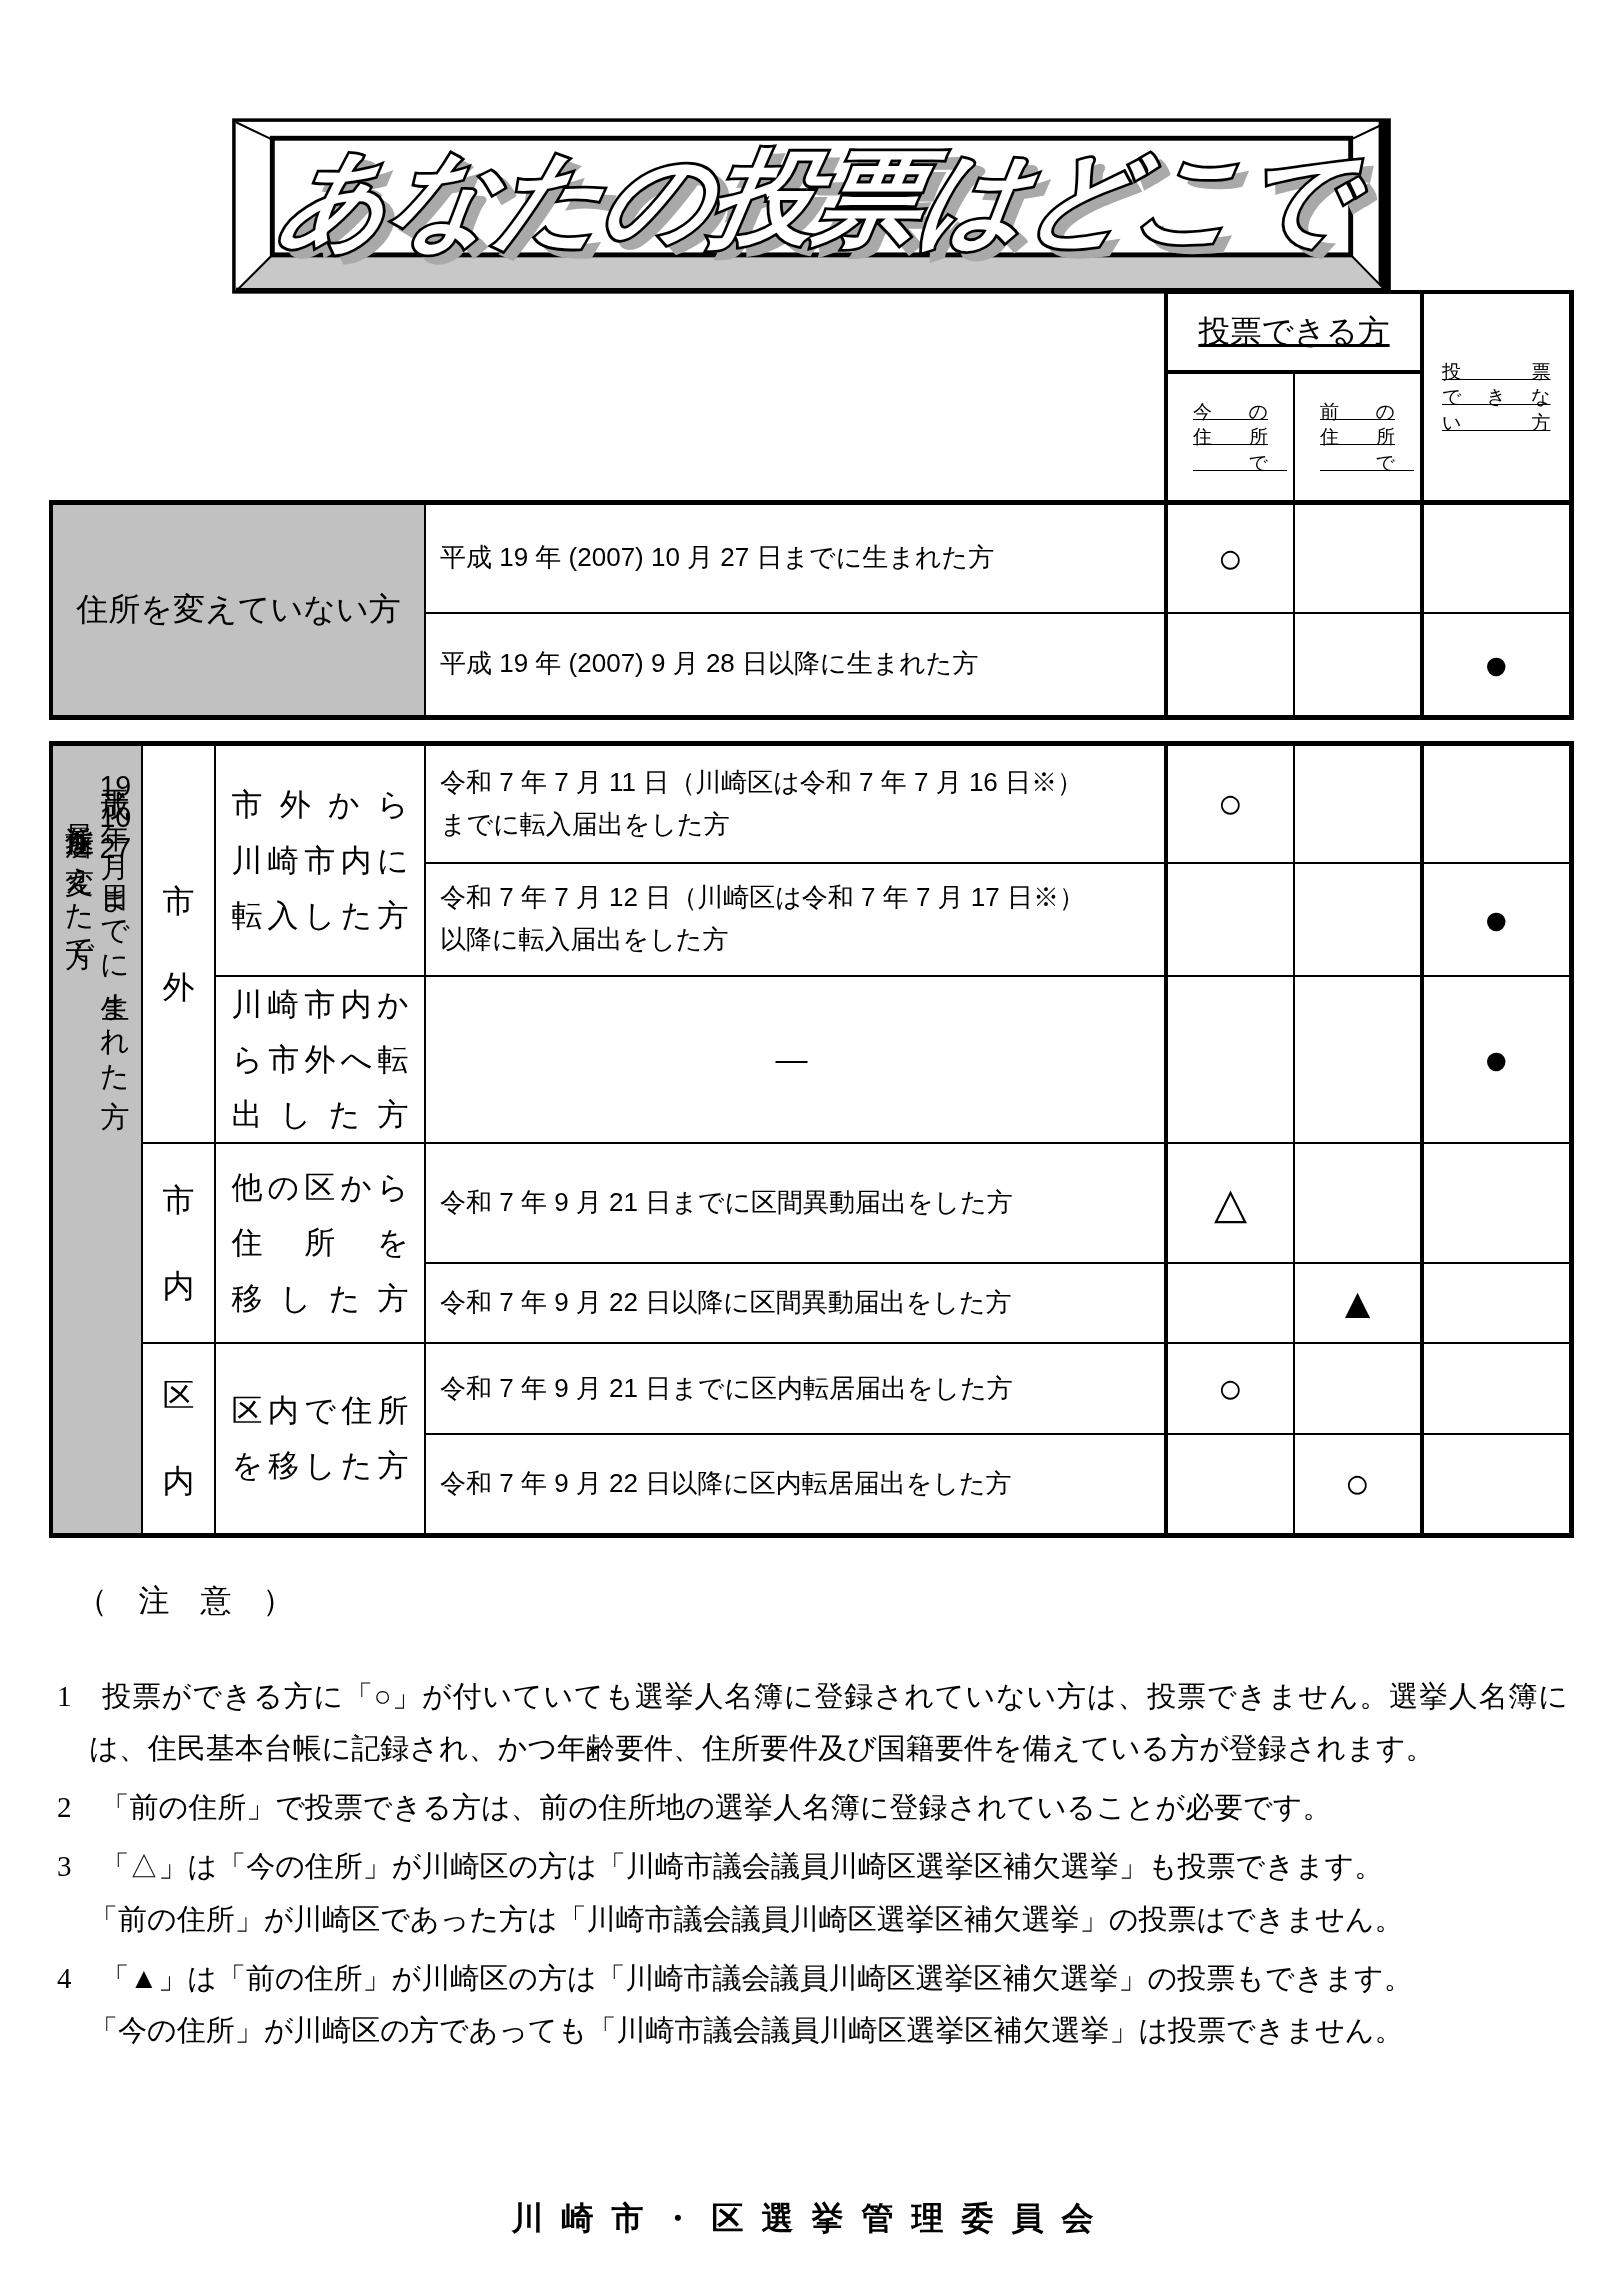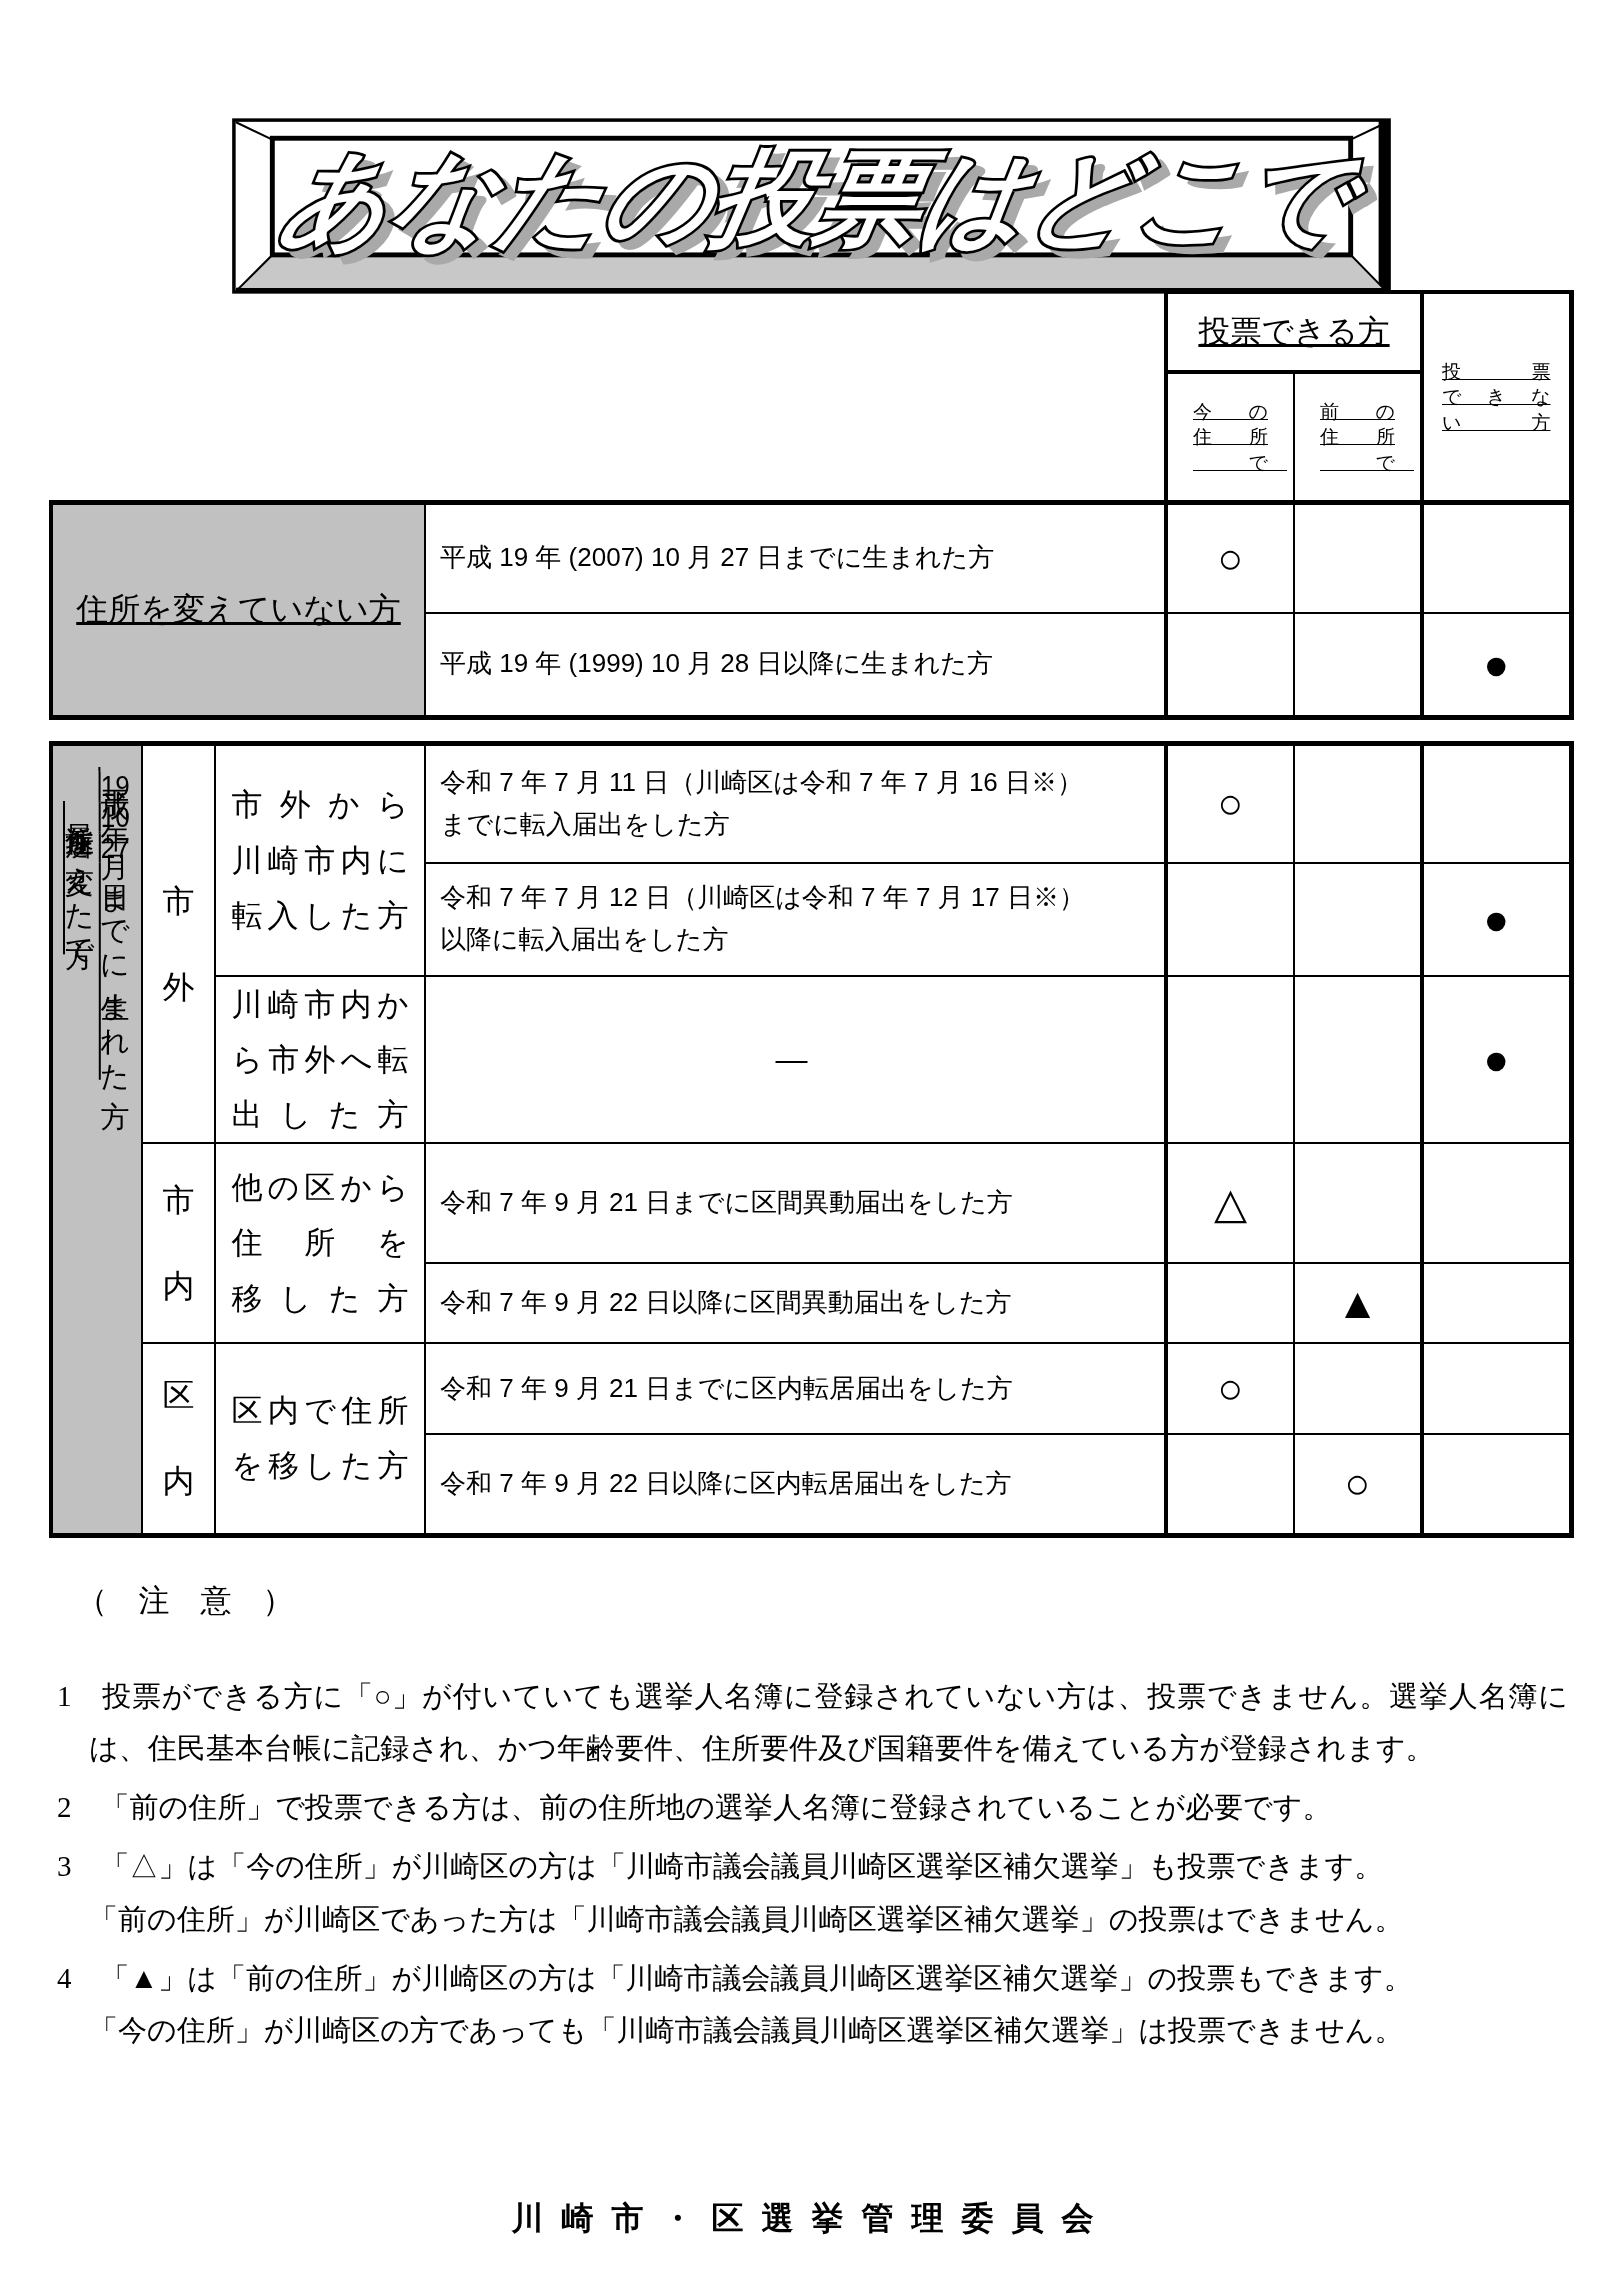--- a/index.html
+++ b/index.html
@@ -22,21 +22,21 @@
 
   .header-box{position:absolute;left:1164px;top:290px;text-decoration:underline;}
   .main-table1{position:absolute;left:49px;top:500px;}
   .main-table2{position:absolute;left:49px;top:741px;}
 
   
   .bt8{border-top-width:5.6px}.bb8{border-bottom-width:5.6px}
   .bl7{border-left-width:4.9px}.br8{border-right-width:5.6px}
   .bl6{border-left-width:4.2px}.bb6{border-bottom-width:4.2px}.bt7{border-top-width:4.9px}
 
-  .gray{background:#c1c1c1;text-decoration:underline;}
+  .gray{background:#c1c1c1;}
 
   .vh{font-size:19px;line-height:1.35;text-align:justify;text-align-last:justify;
       white-space:pre-line;padding:0 25px;}
   .vh-wide{padding:0 18px;}
   .can-vote{font-size:31.5px;text-align:center;font-weight:normal;}
 
   .row-label{font-size:32px;text-align:center;}
 
   .desc{font-size:26px;text-align:left;padding:4.2px 7px 4.2px 14px;line-height:1.6;white-space:pre-line;}
   .desc-center{text-align:center;font-size:32px;padding-left:0;}
@@ -126,21 +126,21 @@
     </colgroup>
     <tbody>
         <tr style="height:110px">
       <td rowspan="2" class="row-label gray bt8 bl7 bb8">住所を変えていない方</td>
       <td class="desc bt8">平成 19 年 (2007) 10 月 27 日までに生まれた方</td>
       <td class="sym bt8 bl6">○</td>
       <td class="sym bt8"></td>
       <td class="sym bt8 bl6 br8"></td>
     </tr>
     <tr style="height:105px">
-      <td class="desc bb8">平成 19 年 (1999) 10 月 28 日以降に生まれた方</td>
+      <td class="desc bb8">平成 19 年 (2007) 9 月 28 日以降に生まれた方</td>
       <td class="sym bb8 bl6"></td>
       <td class="sym bb8"></td>
       <td class="sym bb8 bl6 br8">●</td>
     </tr>
   </tbody>
     </table>
 
   <table class="main-table2">
     <colgroup>
       <col style="width:91px">

